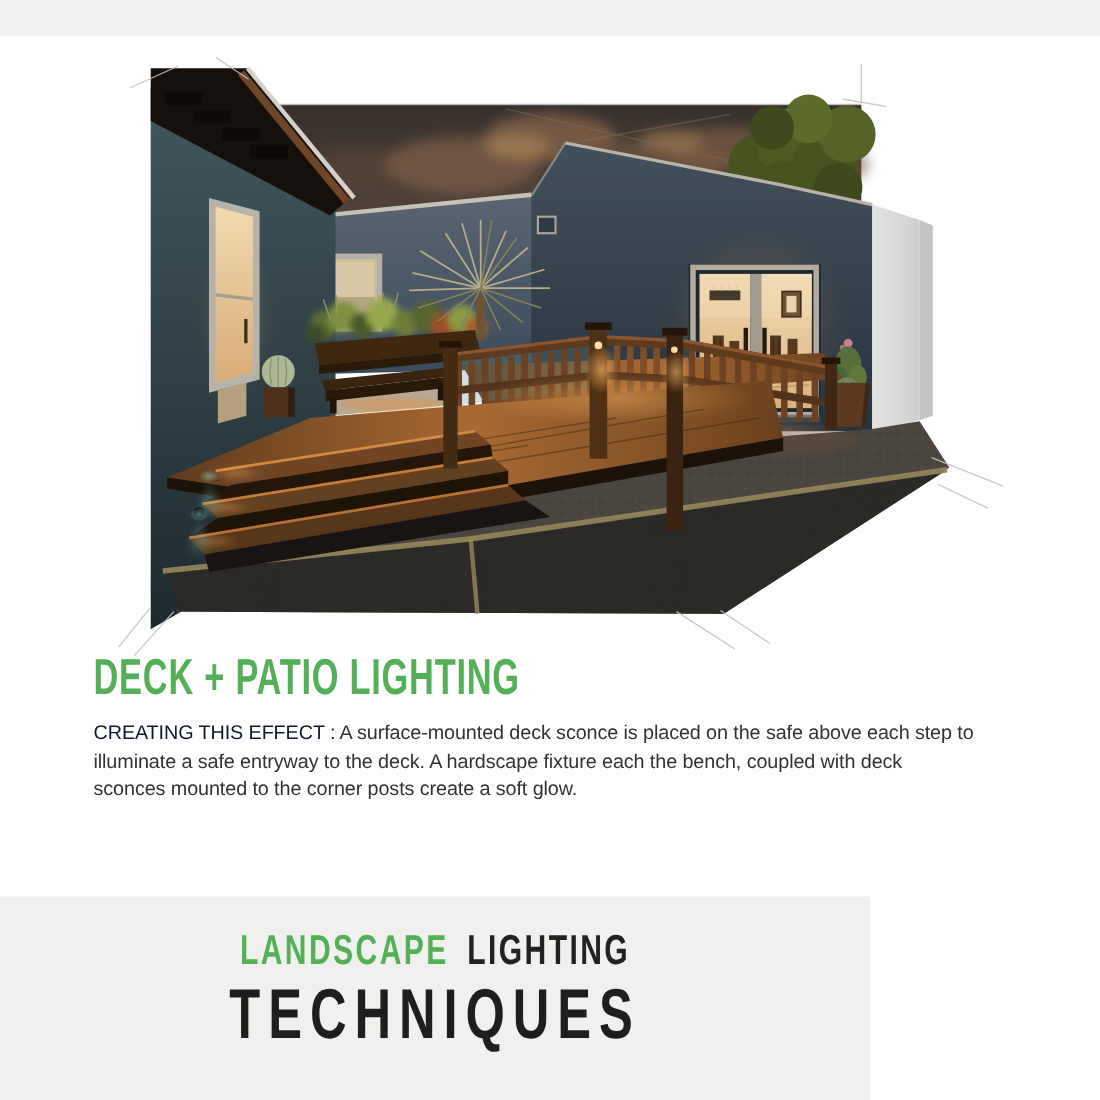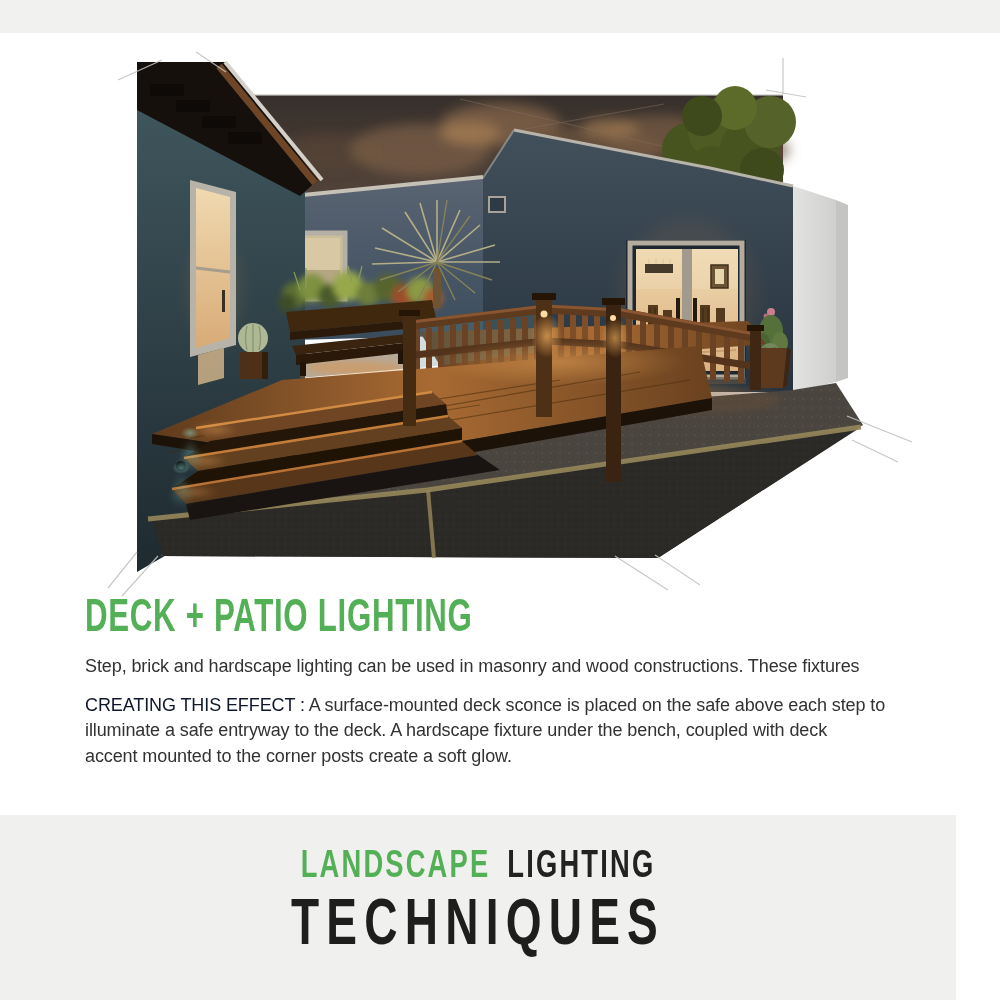--- a/index.html
+++ b/index.html
@@ -11,21 +11,21 @@
   .hero{position:absolute;left:100px;top:40px;width:860px;height:580px;}
   .content{position:absolute;left:85px;top:592px;width:890px;}
   .head{
     margin:0;font-size:46px;font-weight:bold;color:#54b057;letter-spacing:1px;
     line-height:1.0;white-space:nowrap;transform:scaleX(.68);transform-origin:0 50%;
   }
   .intro{margin:16px 0 0;}
   .effect{margin:13px 0 0;}
   .pline{display:block;white-space:nowrap;font-size:18px;line-height:25.5px;color:#323232;letter-spacing:-0.1px;}
   .effect .pline b{font-weight:normal;color:#0f172a;}
-  .footer{position:absolute;left:0;top:815px;width:956px;height:185px;background:#f0f0ee;text-align:center;}
+  .footer{position:absolute;left:0;top:815px;width:791px;height:185px;background:#f0f0ee;text-align:center;}
   .brand-line{
     margin:30px 0 0;font-size:38px;font-weight:bold;letter-spacing:3px;line-height:1;
     white-space:nowrap;transform:scaleX(.72);
   }
   .brand-landscape{color:#54b057;}
   .brand-lighting{color:#222220;margin-left:10px;}
   .brand-title{
     margin:7px 0 0;font-size:64px;font-weight:bold;letter-spacing:10px;line-height:1;
     color:#1e1e1c;white-space:nowrap;transform:scaleX(.72);
   }
@@ -357,26 +357,25 @@
     <line x1="615" y1="556" x2="668" y2="590"></line>
       <line x1="655" y1="555" x2="700" y2="585"></line>
     <line x1="137" y1="552" x2="108" y2="588"></line>
       <line x1="158" y1="556" x2="122" y2="596"></line>
   </g>
 </svg>
 
 <div class="content">
   <h1 class="head">DECK + PATIO LIGHTING</h1>
   <p class="intro">
-    <span class="pline">Step, brick and hardscape lighting can be used in masonry and wood constructions. These fixtures</span>
   </p>
   <p class="effect">
     <span class="pline"><b>CREATING THIS EFFECT :</b><span> A surface-mounted deck sconce is placed on the safe above each step to</span></span>
-    <span class="pline">illuminate a safe entryway to the deck. A hardscape fixture under the bench, coupled with deck</span>
-    <span class="pline">accent mounted to the corner posts create a soft glow.</span>
+    <span class="pline">illuminate a safe entryway to the deck. A hardscape fixture each the bench, coupled with deck</span>
+    <span class="pline">sconces mounted to the corner posts create a soft glow.</span>
   </p>
 </div>
 
 <div class="footer">
   <div class="brand-line">
     <span class="brand-landscape">LANDSCAPE</span>
     <span class="brand-lighting">LIGHTING</span>
   </div>
   <div class="brand-title">TECHNIQUES</div>
 </div>

